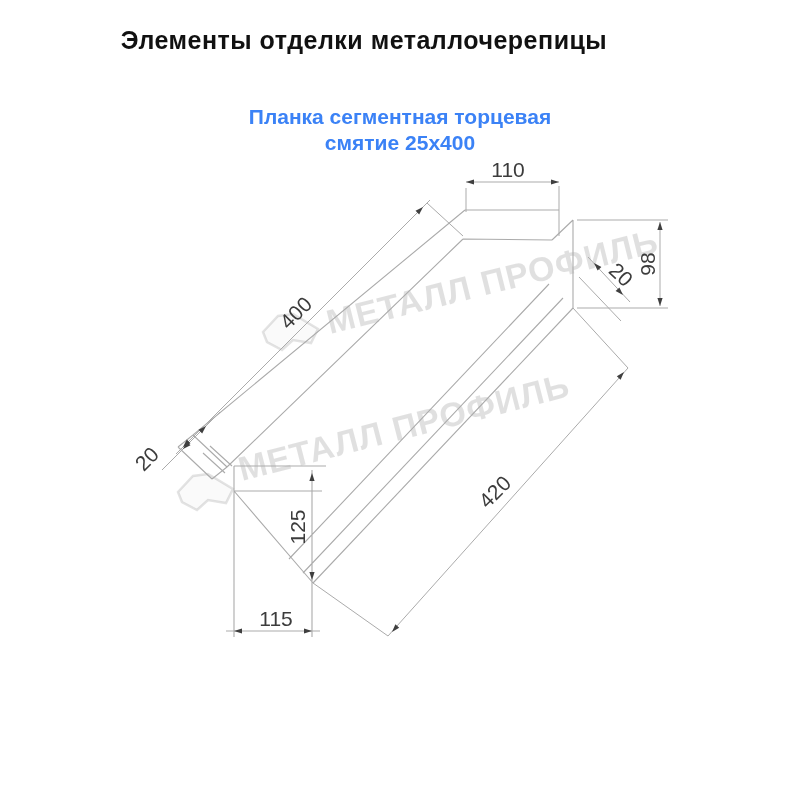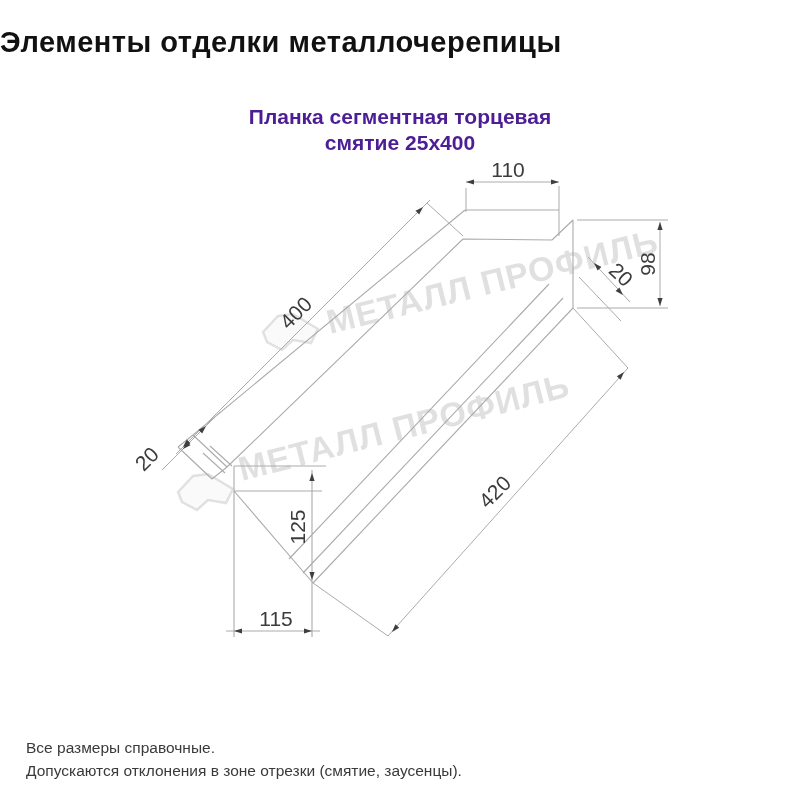--- a/index.html
+++ b/index.html
@@ -1,26 +1,26 @@
 <!DOCTYPE html>
 <html><head>
 <meta charset="utf-8">
 <style>
   html,body{margin:0;padding:0;background:#fff;}
   .page{
     position:relative;width:800px;height:800px;background:#ffffff;
     font-family:"Liberation Sans",sans-serif;overflow:hidden;
   }
   .title{
-    position:absolute;top:26px;left:0;width:728px;text-align:left;
-    font-size:29px;font-weight:bold;color:#111;letter-spacing:0.5px;
+    position:absolute;top:26px;left:0;width:728px;text-align:center;
+    font-size:25px;font-weight:bold;color:#111;letter-spacing:0.5px;
   }
   .subtitle{
     position:absolute;top:104px;left:0;width:800px;text-align:center;
-    font-size:21px;font-weight:600;color:#4c1d95;line-height:26px;
+    font-size:21px;font-weight:600;color:#3b82f6;line-height:26px;
   }
   .footer{
     position:absolute;left:26px;bottom:18px;
     font-size:15.5px;color:#3a3a3a;line-height:23px;
   }
   svg text.dim{
     font-family:"Liberation Sans",sans-serif;
     font-size:21px;fill:#3c3c3c;
   }
   svg text.wm{
@@ -113,18 +113,14 @@
       <text class="dim" transform="translate(655,264) rotate(-90)">98</text>
       <text class="dim" transform="translate(616,280) rotate(43)">20</text>
       <text class="dim" transform="translate(301,318) rotate(-45)">400</text>
       <text class="dim" transform="translate(152,464) rotate(-45)">20</text>
       <text class="dim" transform="translate(305,527) rotate(-90)">125</text>
       <text class="dim" transform="translate(276,626)">115</text>
       <text class="dim" transform="translate(500,497) rotate(-45)">420</text>
     </g>
   </svg>
 
-  <div class="footer">
-    <div>Все размеры справочные.</div>
-    <div>Допускаются отклонения в зоне отрезки (смятие, заусенцы).</div>
-  </div>
 
 </div>
 
 </body></html>

